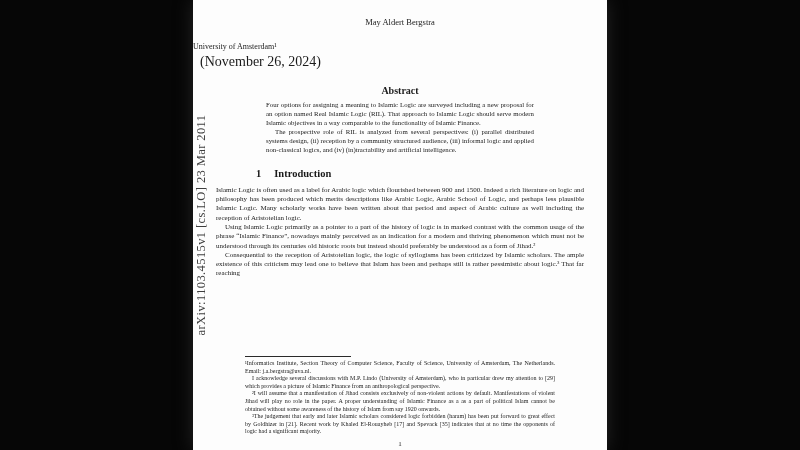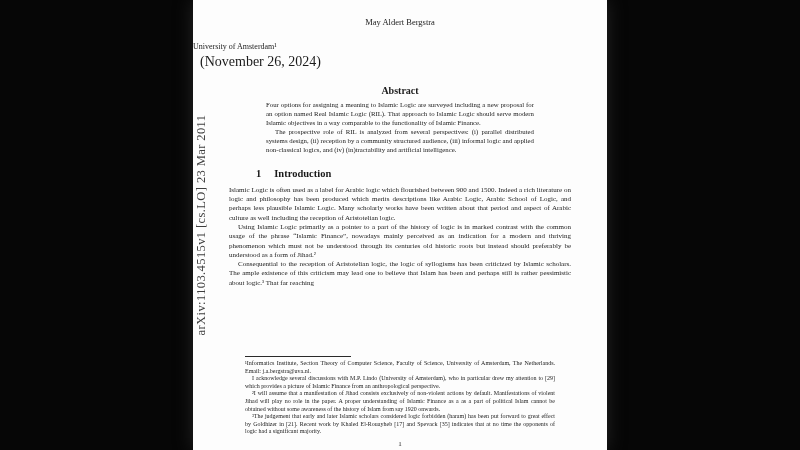--- a/index.html
+++ b/index.html
@@ -20,21 +20,21 @@
   .date { font-size:14px; text-align:left; margin-top:3px;margin-left:7px; }
 
   .abstract { width:268px; margin:15px auto 0; }
   .abstract-heading { font-size:10px; font-weight:bold; text-align:center; margin-bottom:5px; }
   .abstract p { font-size:6.8px; line-height:1.32; text-align:justify; text-indent:9px; }
   .abstract p.noindent { text-indent:0; }
 
   .section-heading { font-size:10.5px; font-weight:bold; margin:13px 0 7px; padding:0 63px; }
   .section-num { margin-right:13px; }
 
-  .body-text { padding:0 36px; }
+  .body-text { padding:0 23px; }
   .body-text p { font-size:7px; line-height:1.33; text-align:justify; text-indent:9px; }
   .body-text p.noindent { text-indent:0; }
 
   .footnotes { position:absolute; left:52px; right:52px; bottom:14px; background:#fdfdfd; }
   .fn-rule { width:106px; border-top:1px solid #2a2a2a; margin-bottom:3px; }
   .footnotes p { font-size:6px; line-height:1.27; text-align:justify; color:#222; }
   .footnotes p.fn-indent { text-indent:7px; }
 
   .page-number { position:absolute; bottom:2px; left:0; width:100%; text-align:center; font-size:7px; color:#222; }
 

